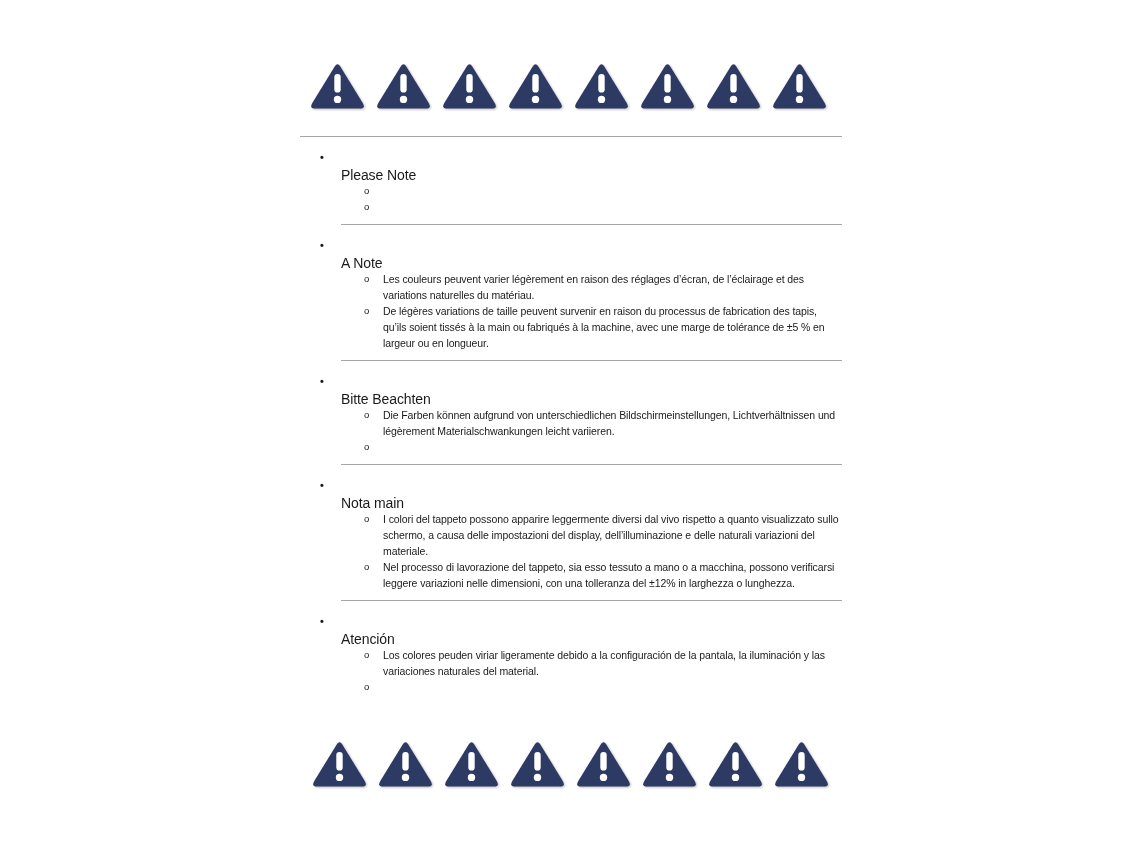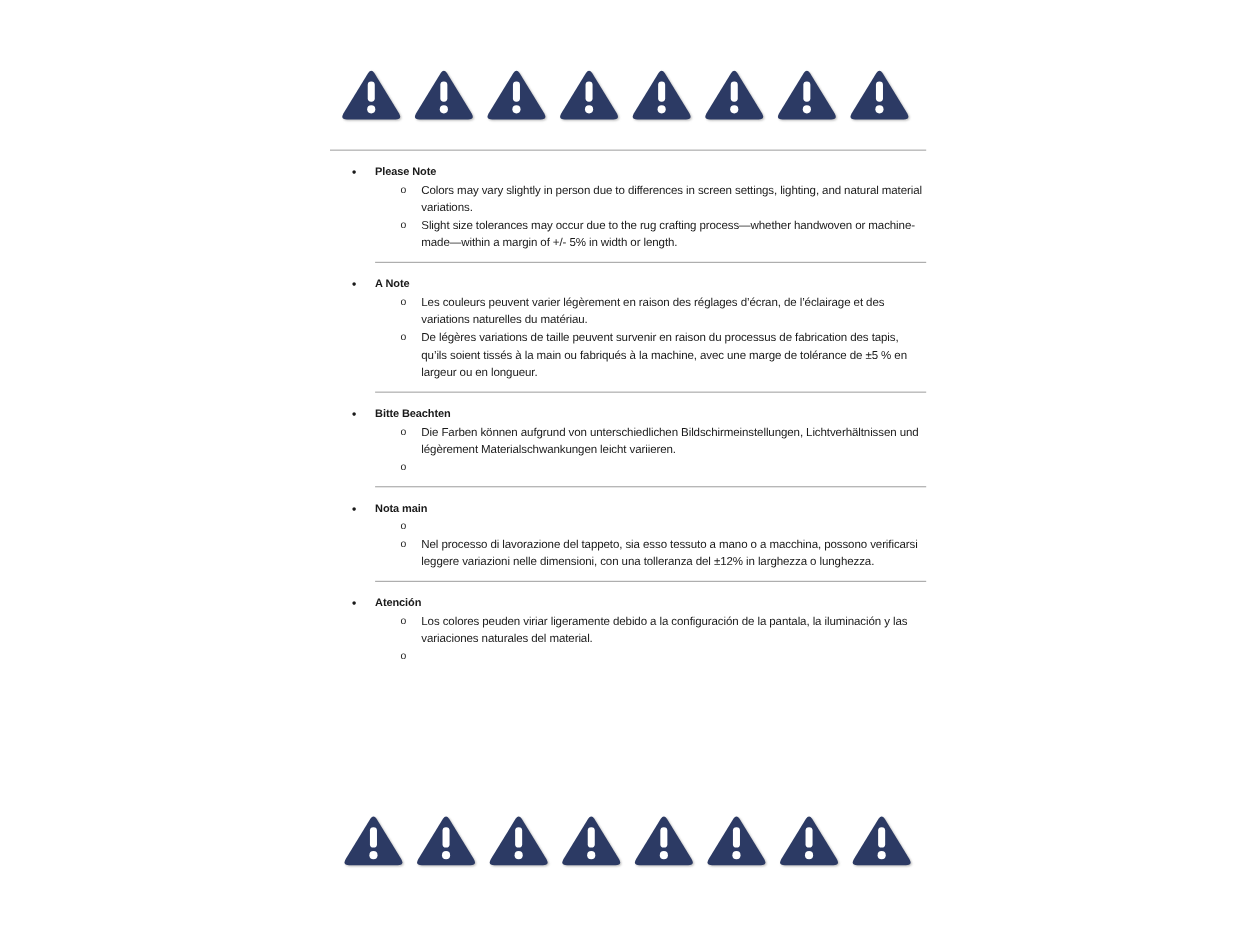--- a/index.html
+++ b/index.html
@@ -54,23 +54,24 @@
     display: flex;
     padding-left: 20px;
   }
   .bullet-l1 {
     width: 21px;
     flex: 0 0 21px;
     font-weight: 700;
     font-size: 11px;
   }
   .section-heading {
-    font-weight: 700;
-    font-size: 10px;
+    font-weight: 400;
+    font-size: 14px;
     letter-spacing: -0.1px;
+    margin-top: 18px;
   }
   .item-row {
     display: flex;
     padding-left: 64px;
   }
   .bullet-l2 {
     width: 19px;
     flex: 0 0 19px;
     font-size: 9.5px;
   }
@@ -139,26 +140,24 @@
   <hr class="divider top-divider">
   <div class="sections" id="sections">
   <div class="section">
     <div class="heading-row">
       <span class="bullet-l1">•</span>
       <span class="section-heading">Please Note</span>
     </div>
     <div>
   <div class="item-row">
     <span class="bullet-l2">o</span>
-    <span class="item-text">Colors may vary slightly in person due to differences in screen settings, lighting, and natural material variations.</span>
-  </div>
-
-  <div class="item-row">
-    <span class="bullet-l2">o</span>
-    <span class="item-text">Slight size tolerances may occur due to the rug crafting process—whether handwoven or machine-made—within a margin of +/- 5% in width or length.</span>
+  </div>
+
+  <div class="item-row">
+    <span class="bullet-l2">o</span>
   </div>
 </div>
     <hr class="divider section-divider">
   </div>
 
   <div class="section">
     <div class="heading-row">
       <span class="bullet-l1">•</span>
       <span class="section-heading">A Note</span>
     </div>
@@ -195,20 +194,21 @@
   </div>
 
   <div class="section">
     <div class="heading-row">
       <span class="bullet-l1">•</span>
       <span class="section-heading">Nota main</span>
     </div>
     <div>
   <div class="item-row">
     <span class="bullet-l2">o</span>
+    <span class="item-text">I colori del tappeto possono apparire leggermente diversi dal vivo rispetto a quanto visualizzato sullo schermo, a causa delle impostazioni del display, dell’illuminazione e delle naturali variazioni del materiale.</span>
   </div>
 
   <div class="item-row">
     <span class="bullet-l2">o</span>
     <span class="item-text">Nel processo di lavorazione del tappeto, sia esso tessuto a mano o a macchina, possono verificarsi leggere variazioni nelle dimensioni, con una tolleranza del ±12% in larghezza o lunghezza.</span>
   </div>
 </div>
     <hr class="divider section-divider">
   </div>
 

